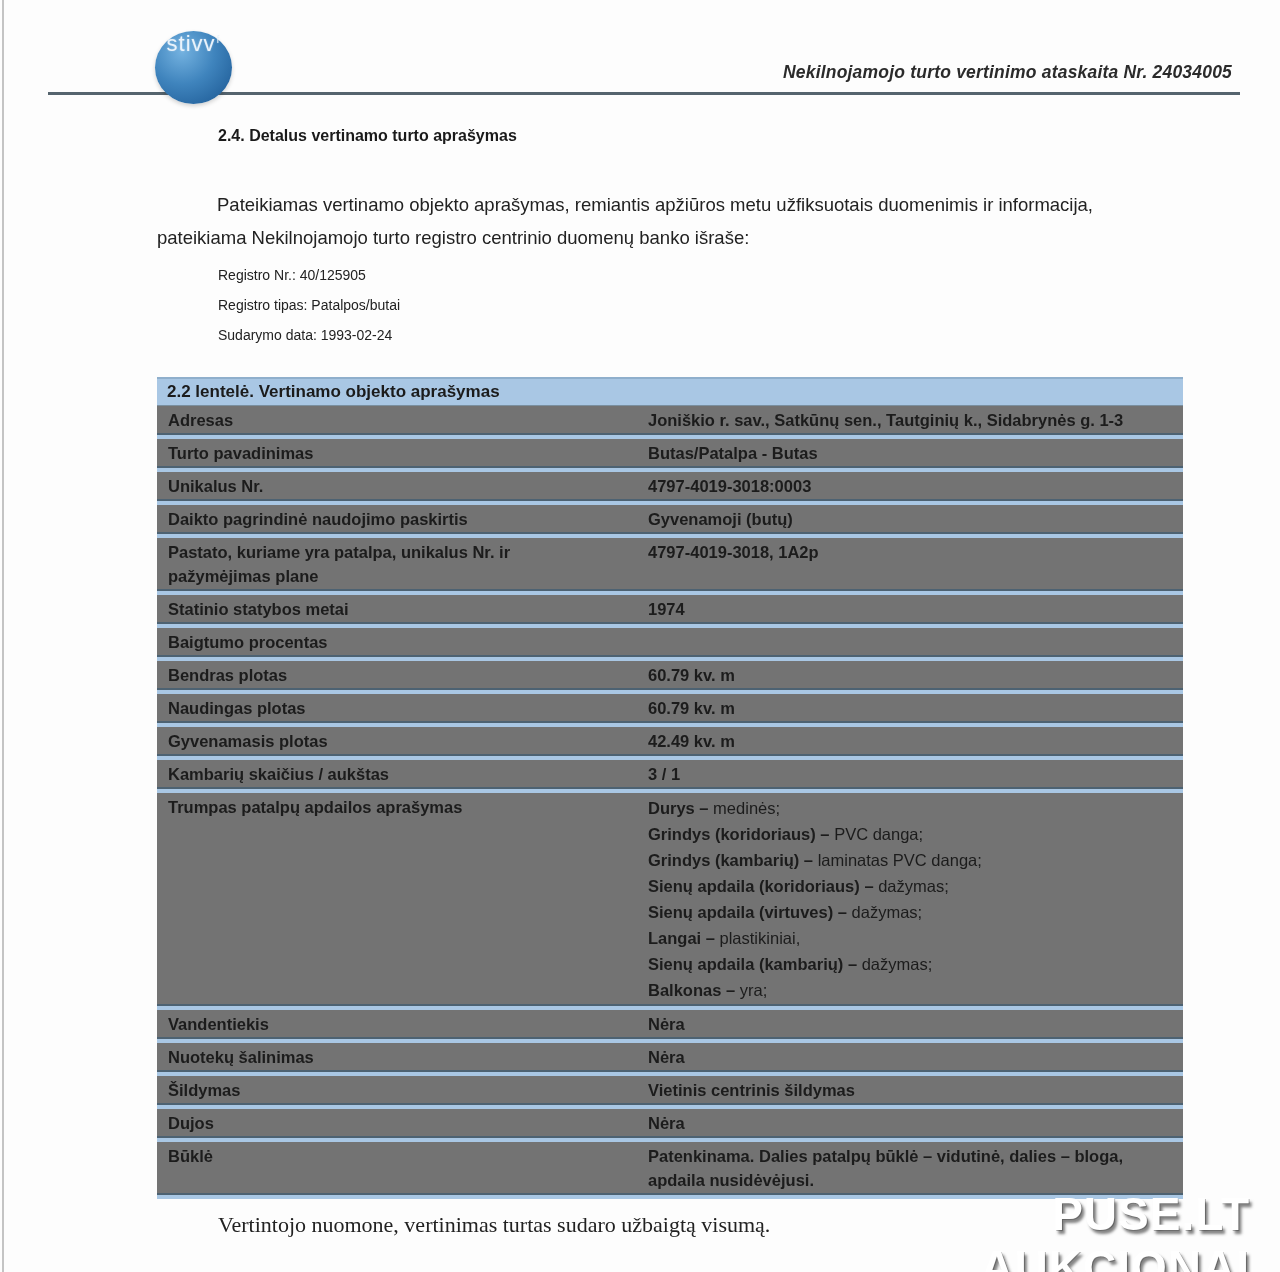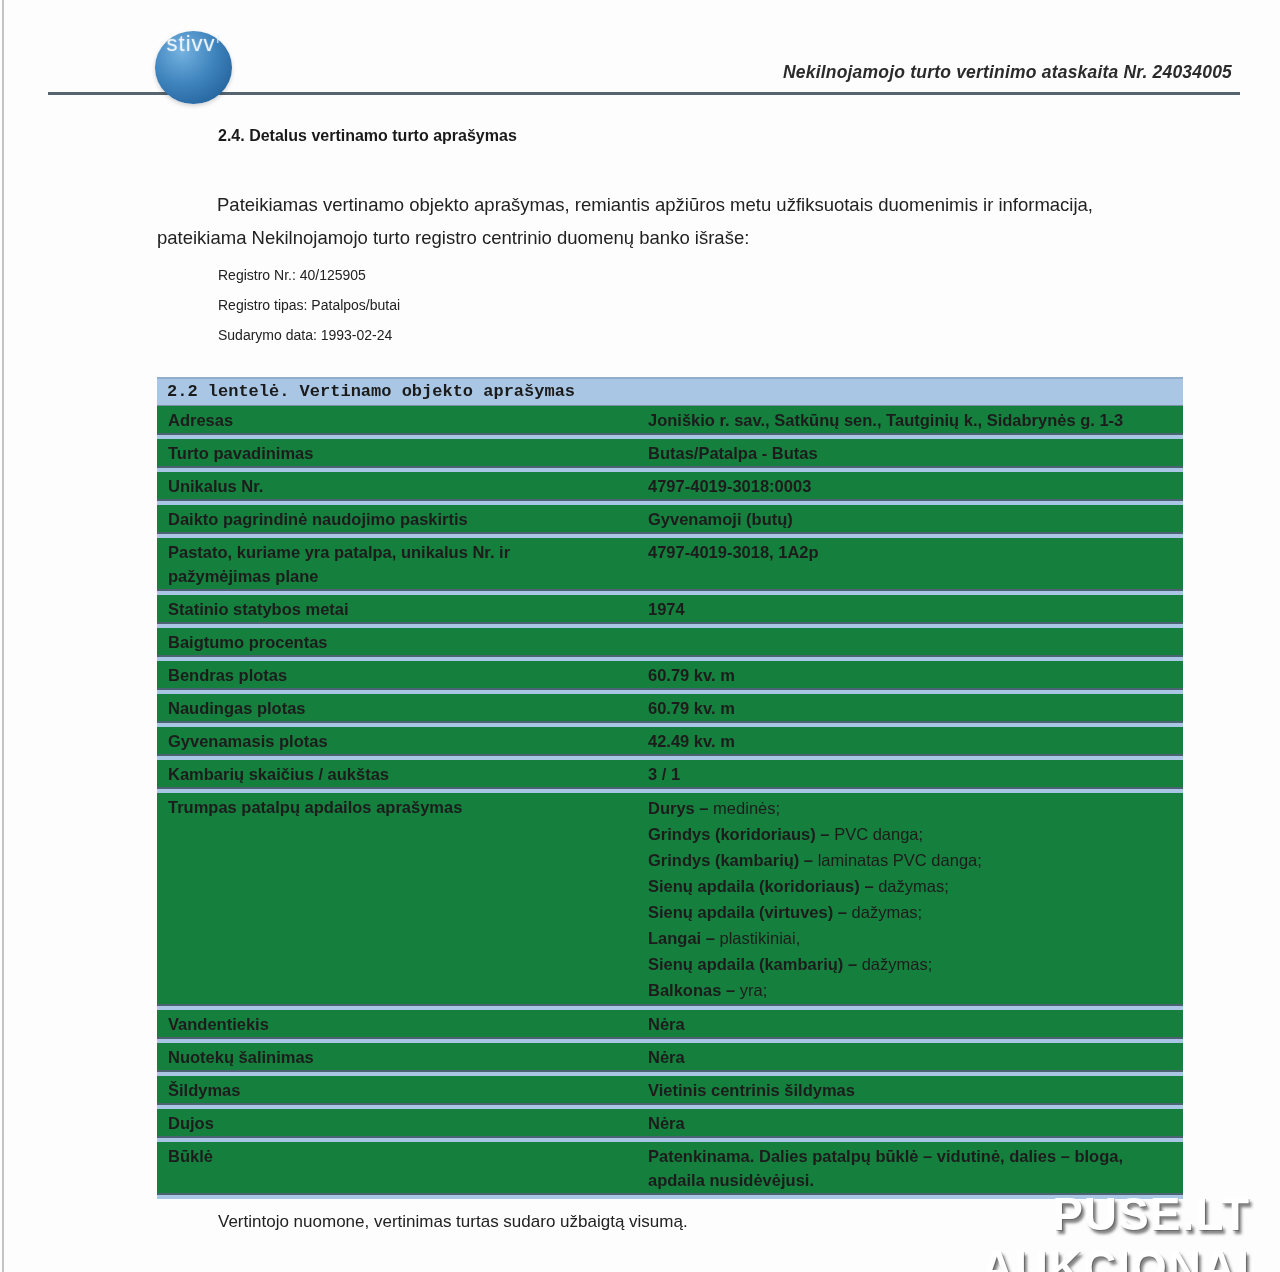--- a/index.html
+++ b/index.html
@@ -37,32 +37,32 @@
     position:absolute;left:218px;top:260px;
     font-size:14px;line-height:30px;color:#222;
   }
   .prop-table{
     position:absolute;left:157px;top:377px;width:1026px;
     font-size:16.5px;color:#1c1c1c;
   }
   .t-caption{
     background:#a9c7e4;height:26px;line-height:26px;padding-left:10px;
     font-weight:700;font-size:17px;color:#1b1b1b;
-    border-top:2px solid #8fafcc;border-bottom:1px solid #7a8f9f;font-family:Liberation Mono, monospace;
+    border-top:2px solid #8fafcc;border-bottom:1px solid #7a8f9f;
   }
-  .t-row{display:flex;padding:2px 0 1px;background:#15803d;}
+  .t-row{display:flex;padding:2px 0 1px;background:#737373;}
   .t-label{width:390px;padding-left:11px;font-weight:700;line-height:24px;flex:0 0 390px;}
   .t-value{flex:1;margin-left:90px;padding-right:8px;font-weight:700;line-height:24px;}
   .v-line{line-height:26px;}
   .v-lead{font-weight:700;}
   .v-rest{font-weight:400;}
   .sep{height:4px;background:#a9c7e4;border-top:2px solid #4d6272;}
   .closing{
     position:absolute;left:218px;top:1212px;
-    font-size:17px;color:#222;
+    font-size:22px;color:#222;font-family:Liberation Serif, serif;
   }
   .watermark{
     position:absolute;right:30px;top:1188px;z-index:5;text-align:right;
     font-weight:800;font-size:46px;line-height:53px;letter-spacing:1px;
     color:#ffffff;
     text-shadow:3px 4px 3px rgba(30,30,30,0.55), 1px 1px 0 rgba(60,60,60,0.35);
   }
 </style>
 </head>
 <body>

